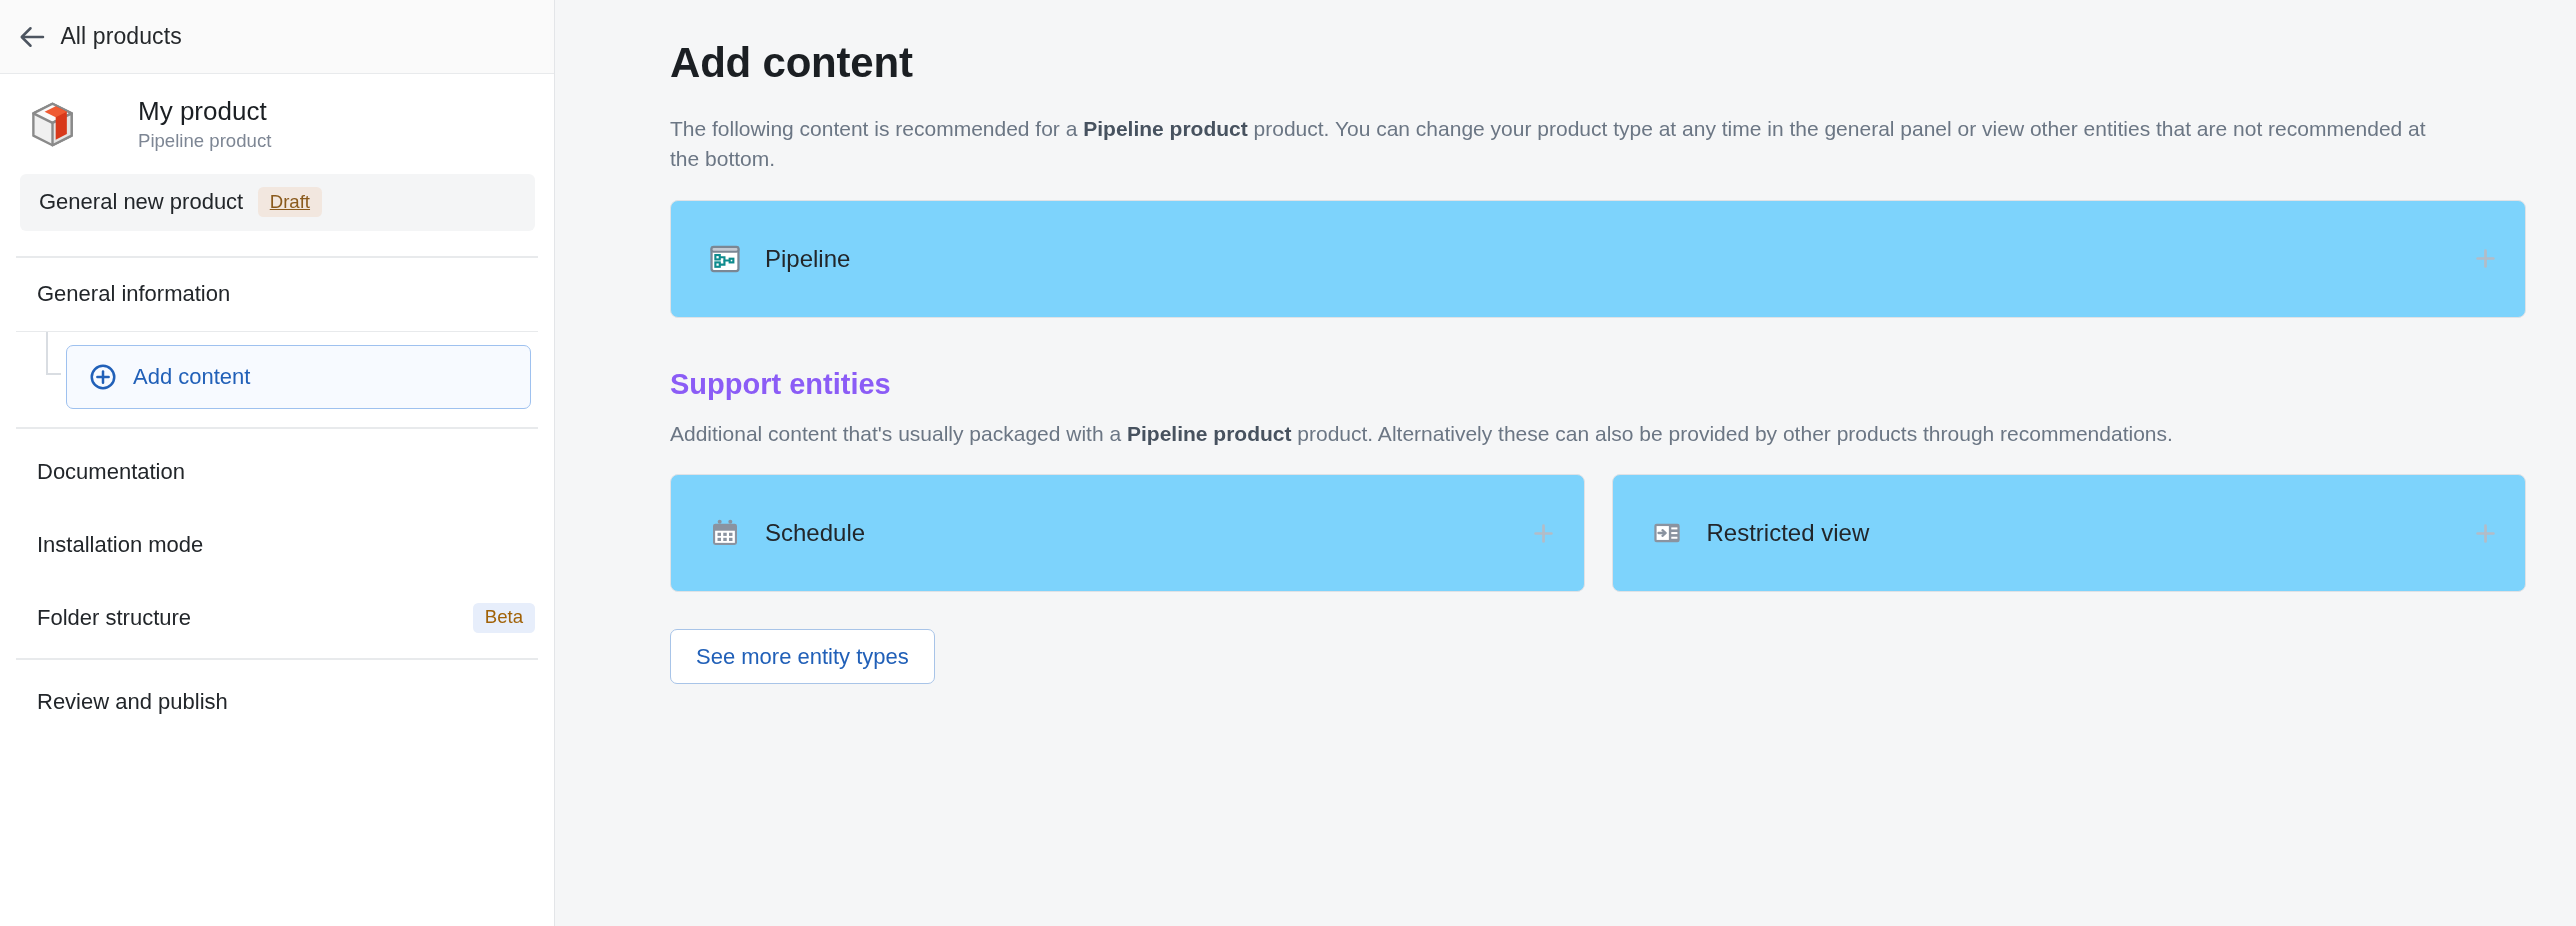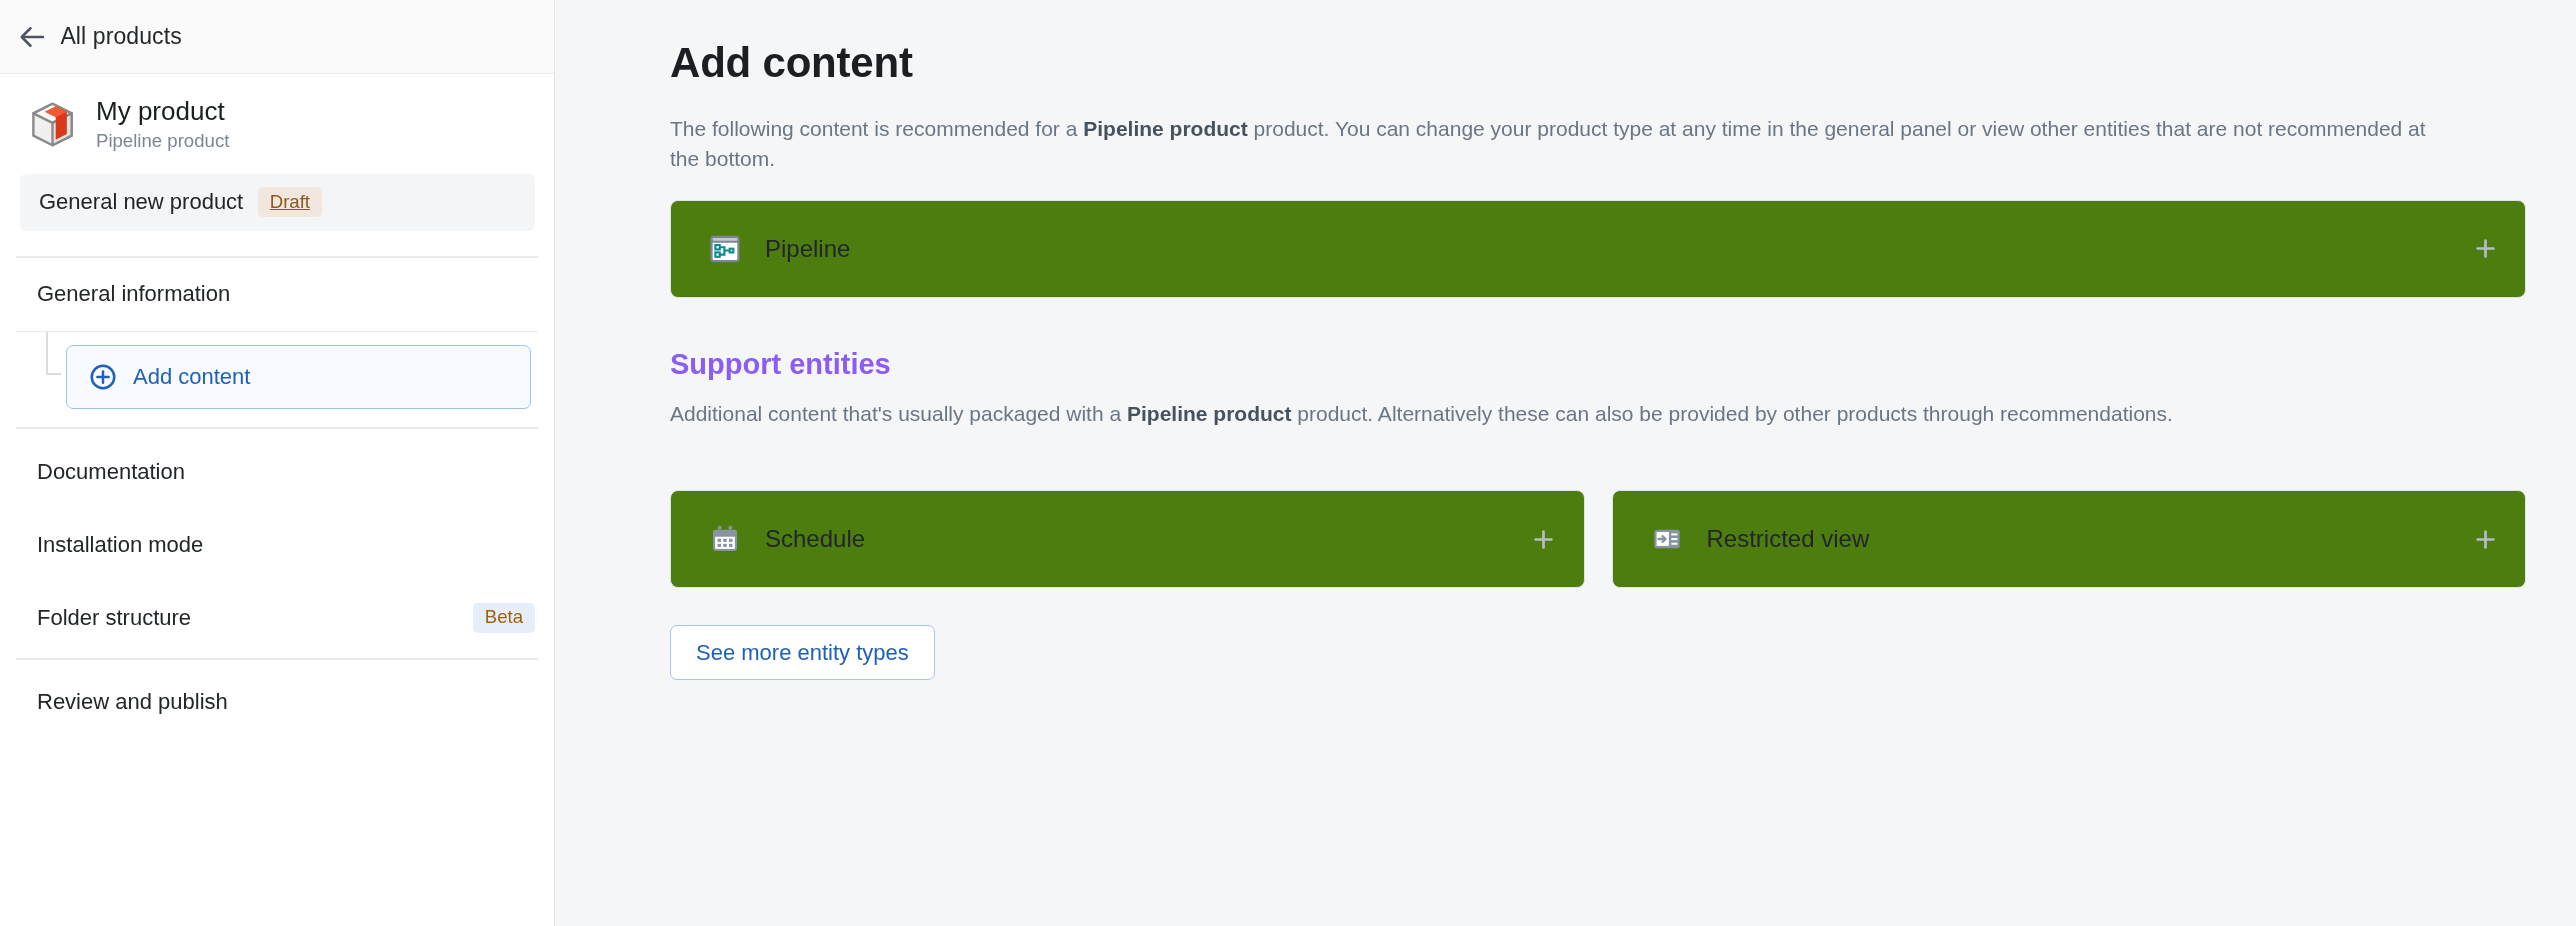--- a/index.html
+++ b/index.html
@@ -45,20 +45,21 @@
   .allproducts-bar .label {
     font-size: 23px;
     color: #25282b;
     letter-spacing: 0.1px;
   }
 
   .product-head {
     display: flex;
     align-items: center;
     padding: 23px 0 19.5px 27px;
+    gap: 42px;
   }
   .product-icon-box {
     width: 51px; height: 51px;
     margin-right: 18px;
     flex: 0 0 51px;
   }
   .product-text .name {
     font-size: 26px;
     color: #1b1f23;
     line-height: 1.15;
@@ -191,24 +192,24 @@
   .page-desc {
     font-size: 21px;
     line-height: 1.45;
     color: #6b7684;
     max-width: 1775px;
     margin-bottom: 25px;
   }
   .page-desc b { color: #47525f; font-weight: bold; }
 
   .card {
-    background: #4d7c0f;
+    background: #7dd3fc;
     border: 1.8px solid #dfe2e6;
     border-radius: 8px;
-    height: 98px;
+    height: 118px;
     display: flex;
     align-items: center;
     padding: 0 25px 0 37px;
     cursor: pointer;
   }
   .card .ico {
     width: 34px; height: 34px;
     flex: 0 0 34px;
     margin-right: 23px;
     display: flex; align-items: center; justify-content: center;
@@ -230,21 +231,21 @@
     font-weight: bold;
     color: #8b5cf6;
     margin-bottom: 18px;
   }
 
   .support-grid {
     display: flex;
     gap: 27px;
     margin-top: 25px;
   }
-  .support-grid .card { flex: 1 1 0; margin-top: 36px; }
+  .support-grid .card { flex: 1 1 0; }
 
   .see-more-btn {
     margin-top: 37px;
     display: inline-flex;
     align-items: center;
     justify-content: center;
     height: 55px;
     padding: 8px 25px;
     background: #ffffff;
     border: 1.8px solid #a8c4e8;

